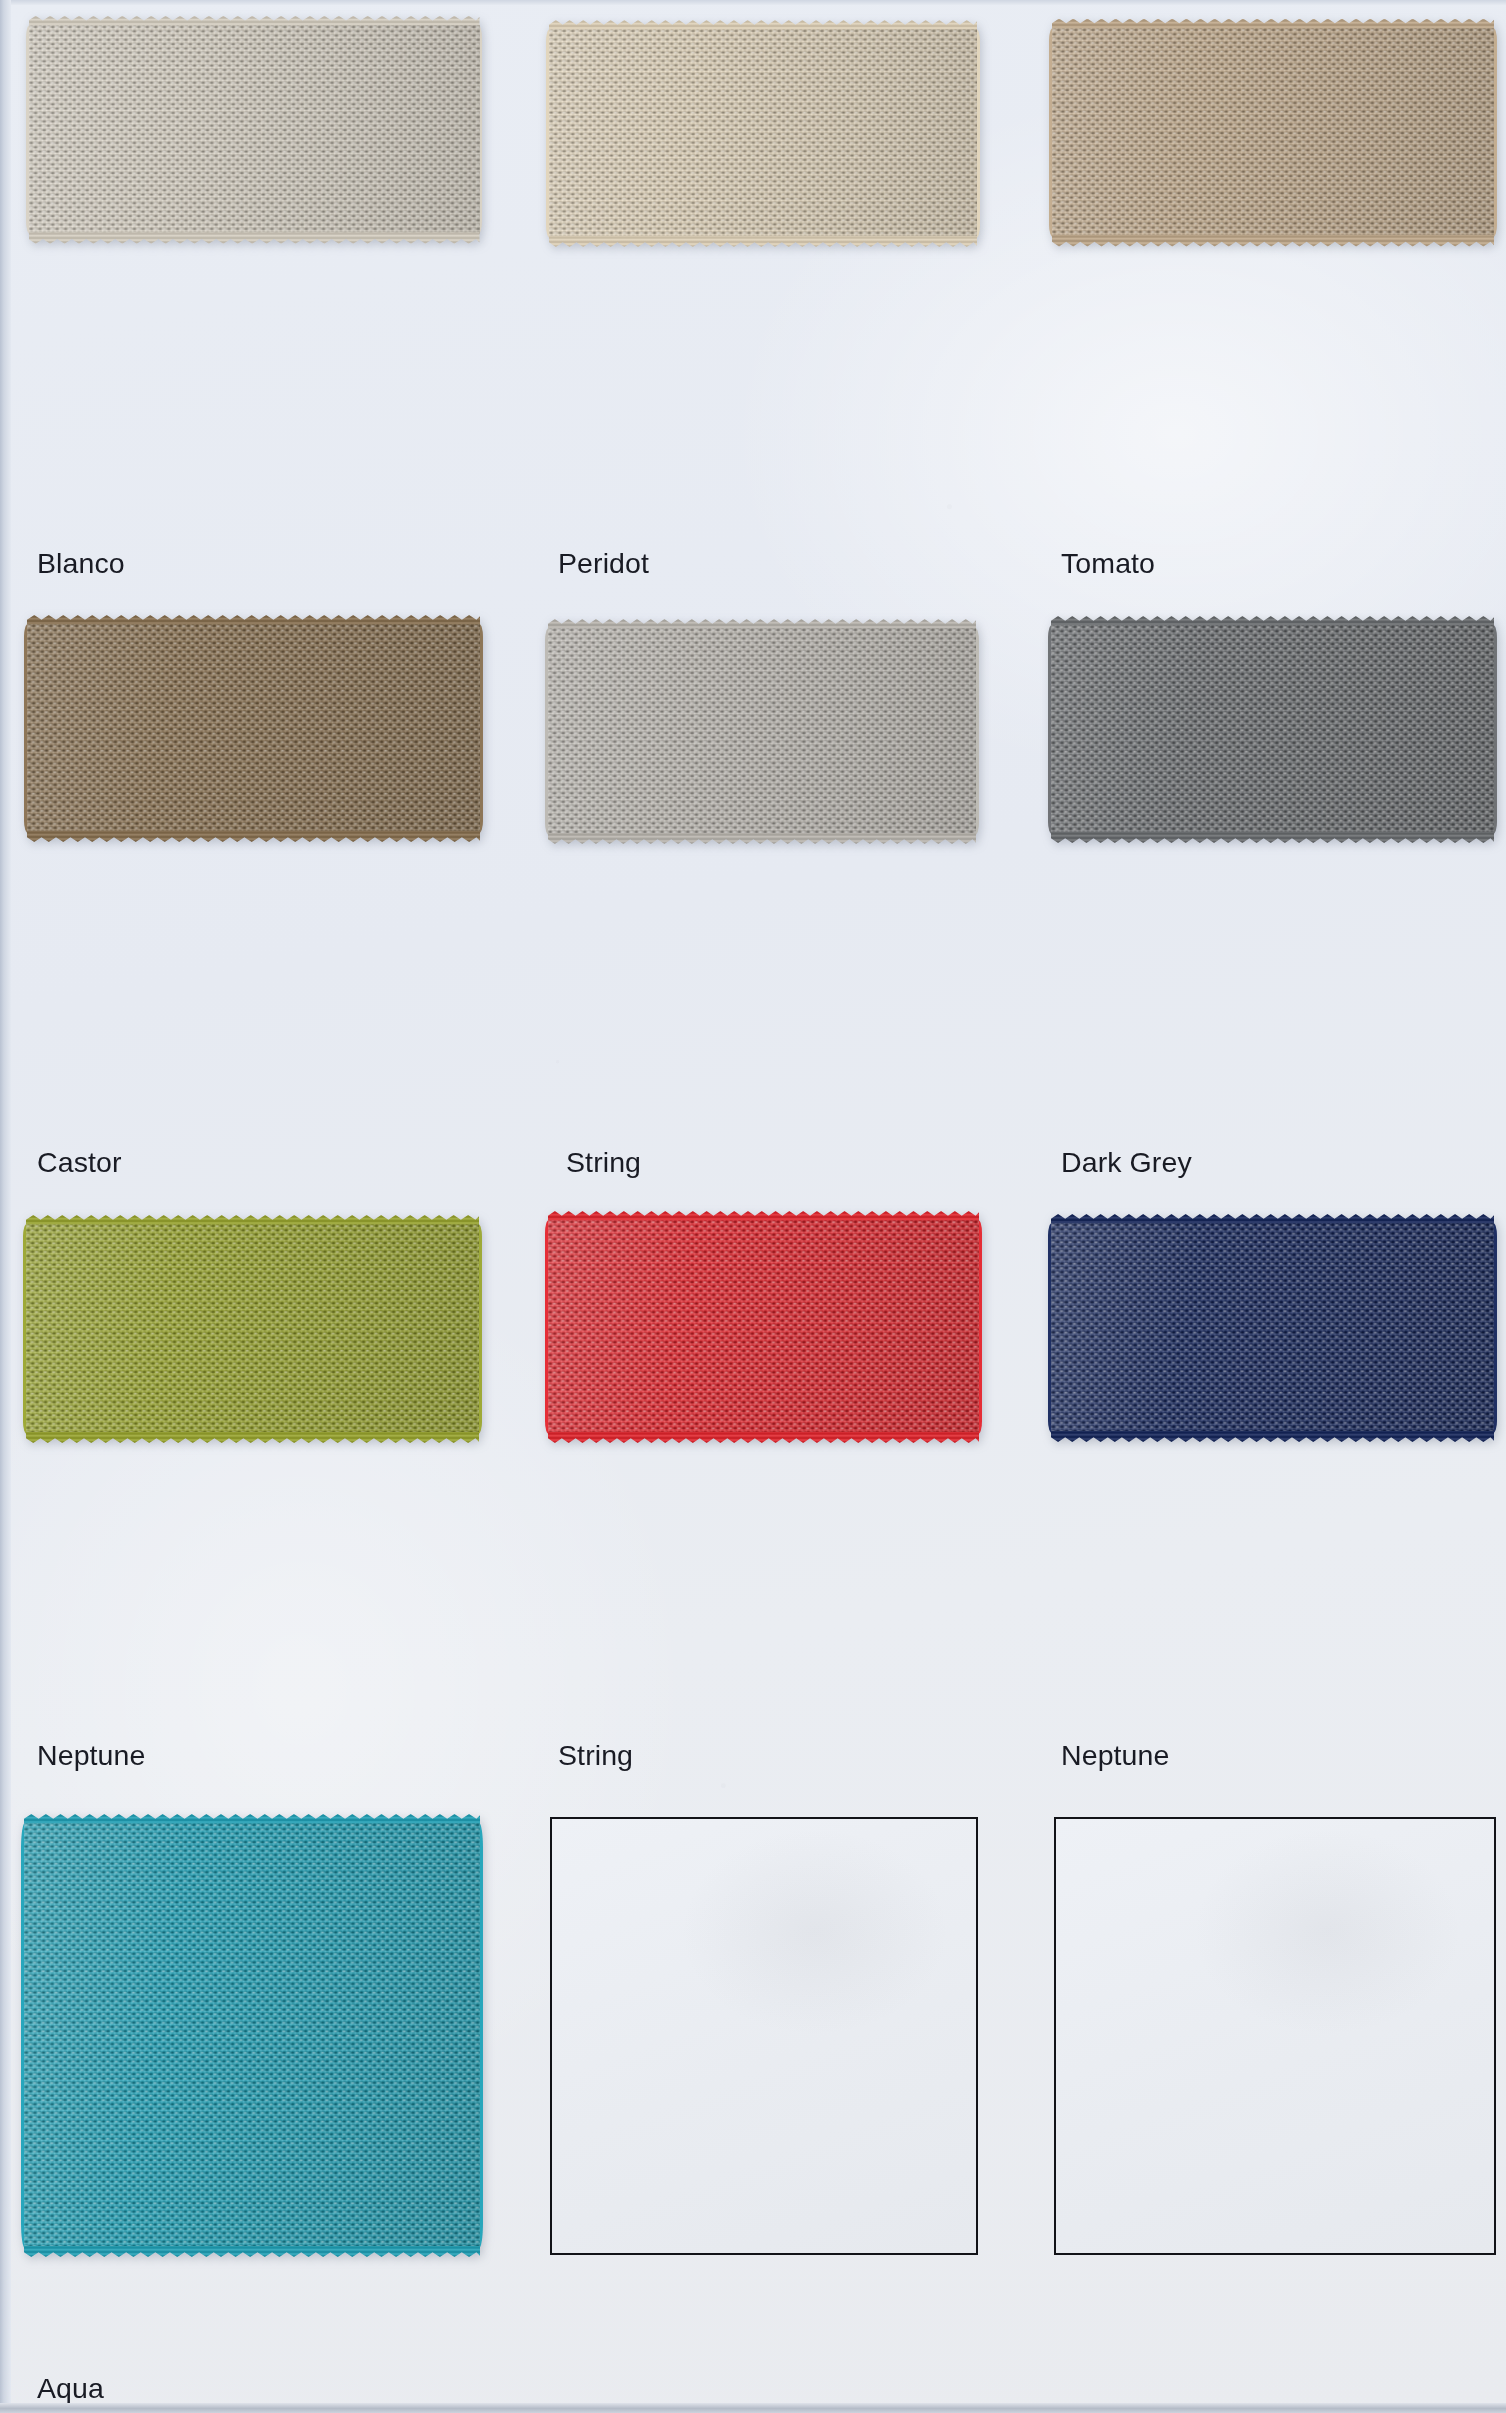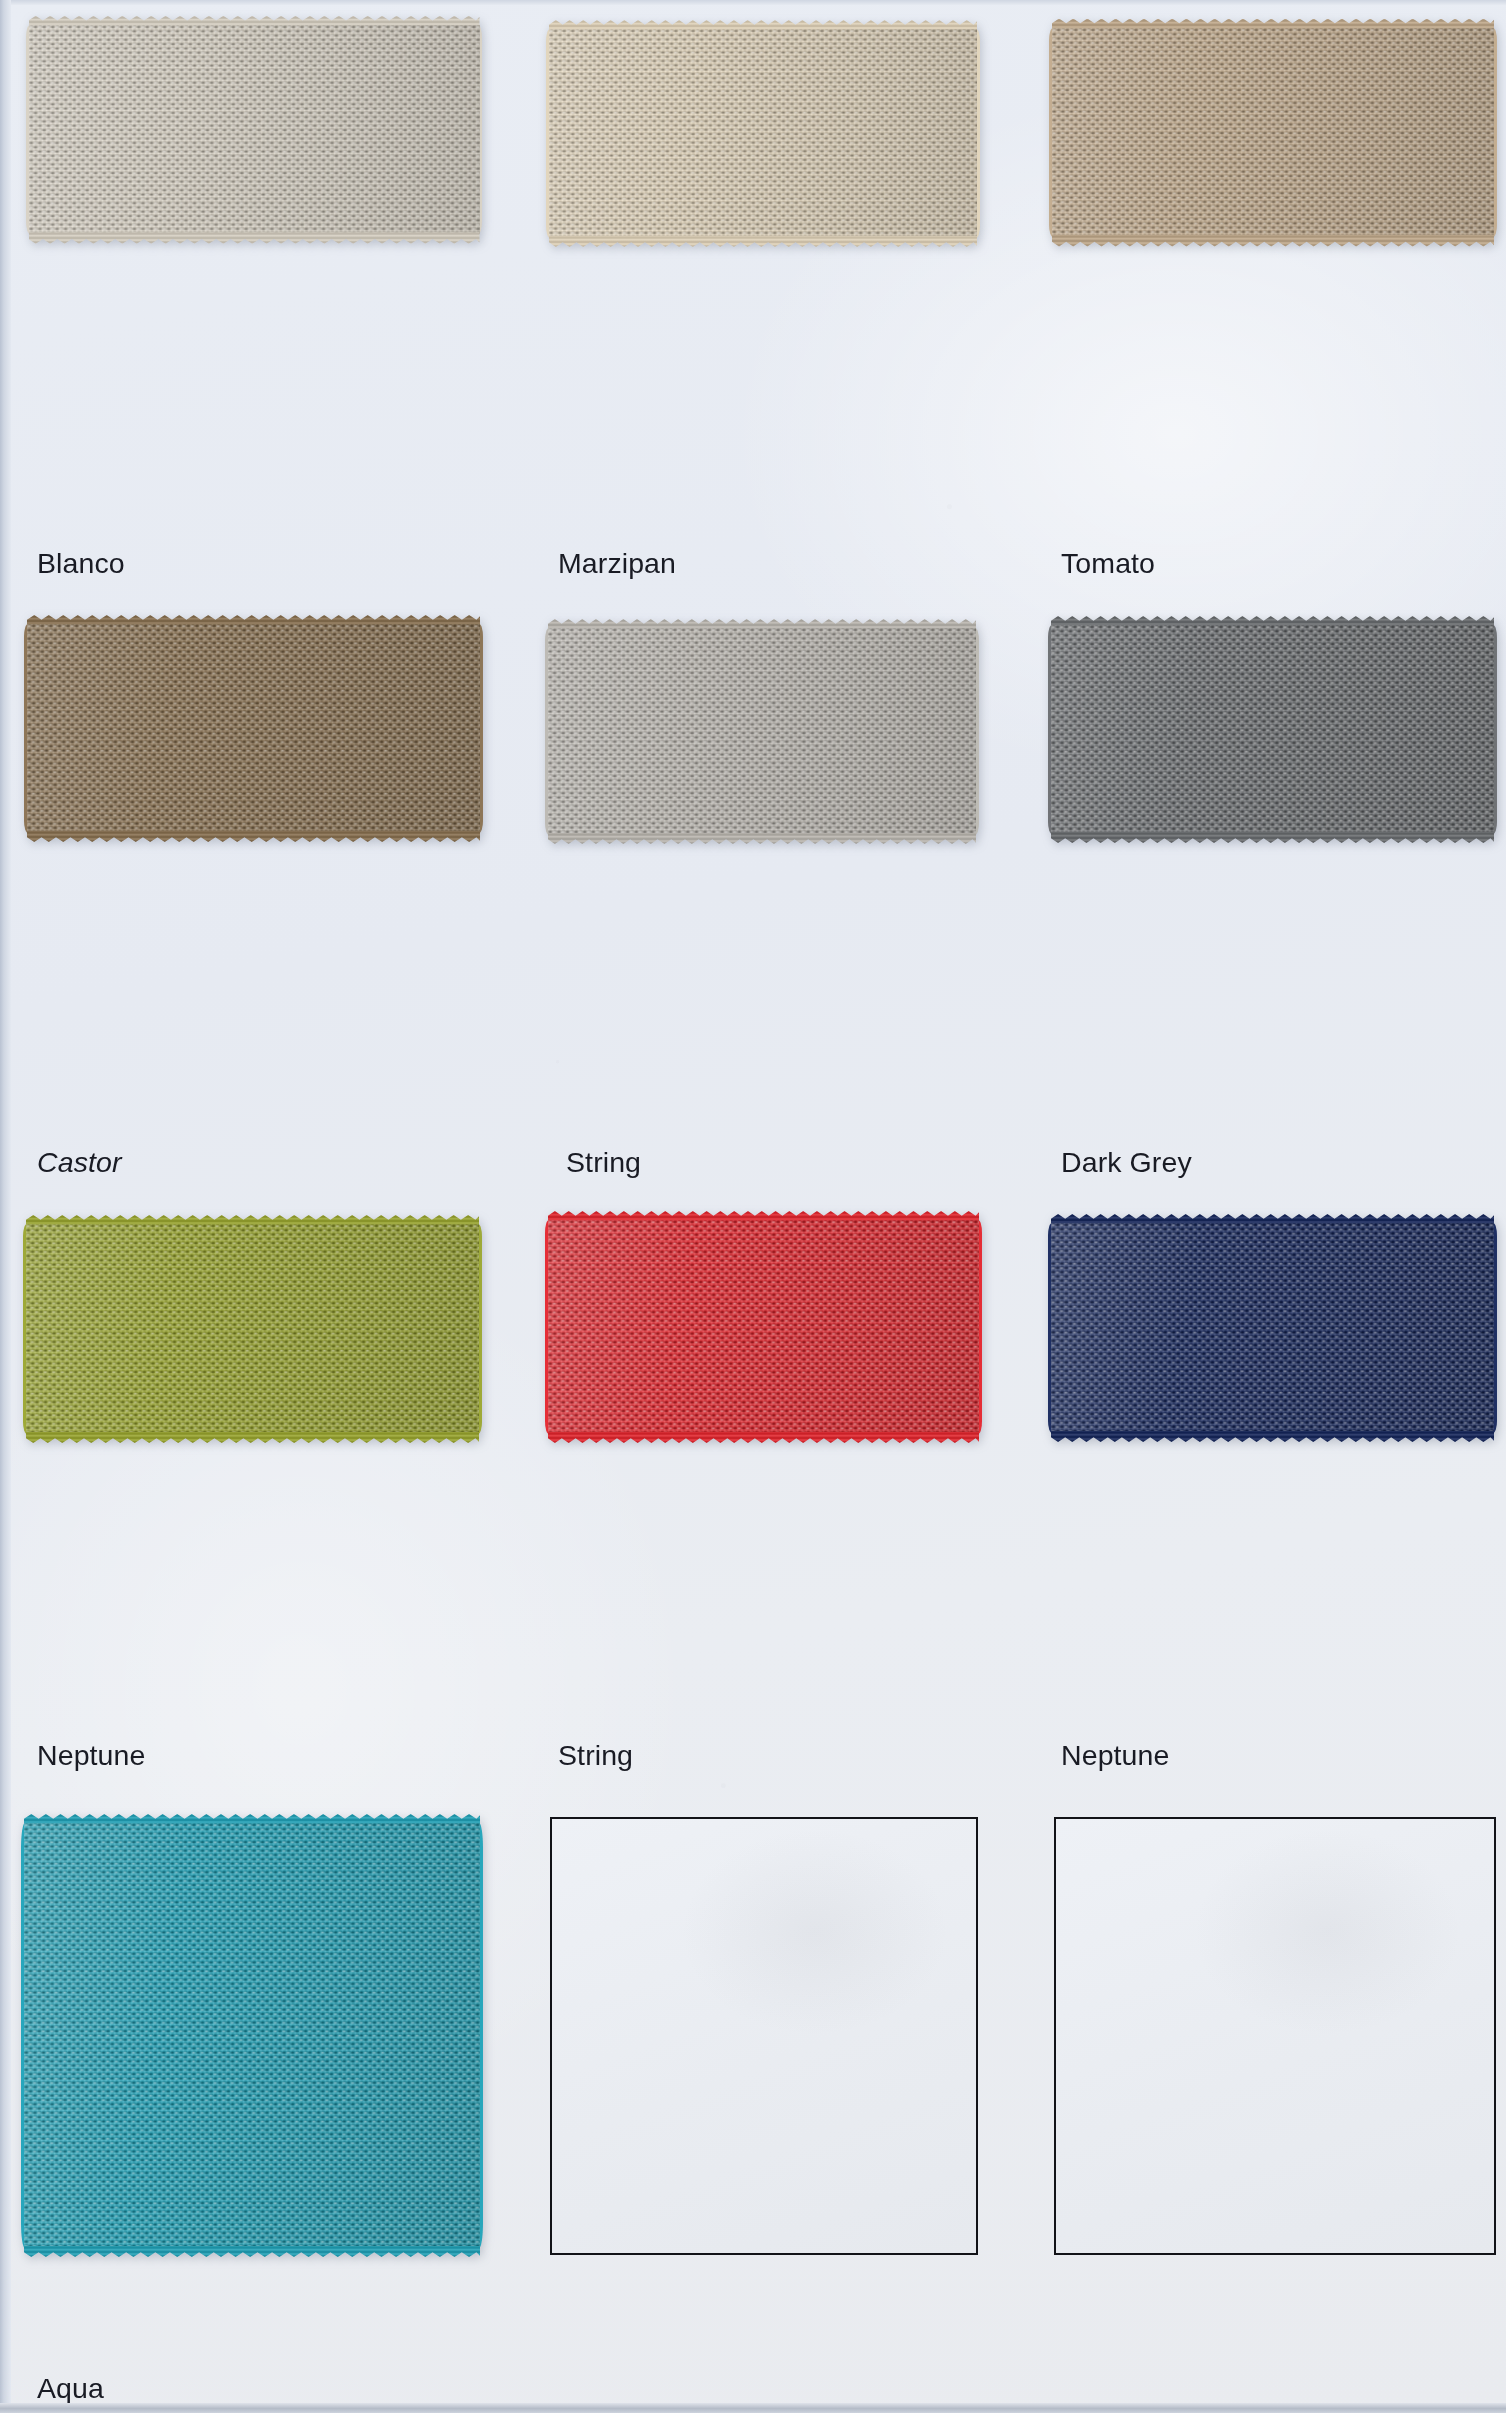--- a/index.html
+++ b/index.html
@@ -305,23 +305,23 @@
           <div class="selvedge l" style="--c: #1fa3b9;"></div>
           <div class="selvedge r" style="--c: #1fa3b9;"></div>
           <div class="pink-edge top" style="--c: #1fa3b9;"></div>
           <div class="fabric" style="--c: #1fa3b9;"></div>
           <div class="pink-edge bottom" style="--c: #1fa3b9;"></div>
         </div>
       </div>
       <div class="empty-box" style="left: 550px; top: 1817px; width: 428px; height: 438px;"></div>
       <div class="empty-box" style="left: 1054px; top: 1817px; width: 442px; height: 438px;"></div>
       <div class="label" style="left: 37px; top: 549px;">Blanco</div>
-      <div class="label" style="left: 558px; top: 549px;">Marzipan</div>
+      <div class="label" style="left: 558px; top: 549px;">Peridot</div>
       <div class="label" style="left: 1061px; top: 549px;">Tomato</div>
-      <div class="label" style="left: 37px; top: 1148px; font-style: italic;">Castor</div>
+      <div class="label" style="left: 37px; top: 1148px;">Castor</div>
       <div class="label" style="left: 558px; top: 1148px; margin-left: 8px;">String</div>
       <div class="label" style="left: 1061px; top: 1148px;">Dark Grey</div>
       <div class="label" style="left: 37px; top: 1741px;">Neptune</div>
       <div class="label" style="left: 558px; top: 1741px;">String</div>
       <div class="label" style="left: 1061px; top: 1741px;">Neptune</div>
       <div class="label" style="left: 37px; top: 2333px; margin-top: 41px;">Aqua</div>
     </div>
 
 
 </div>

